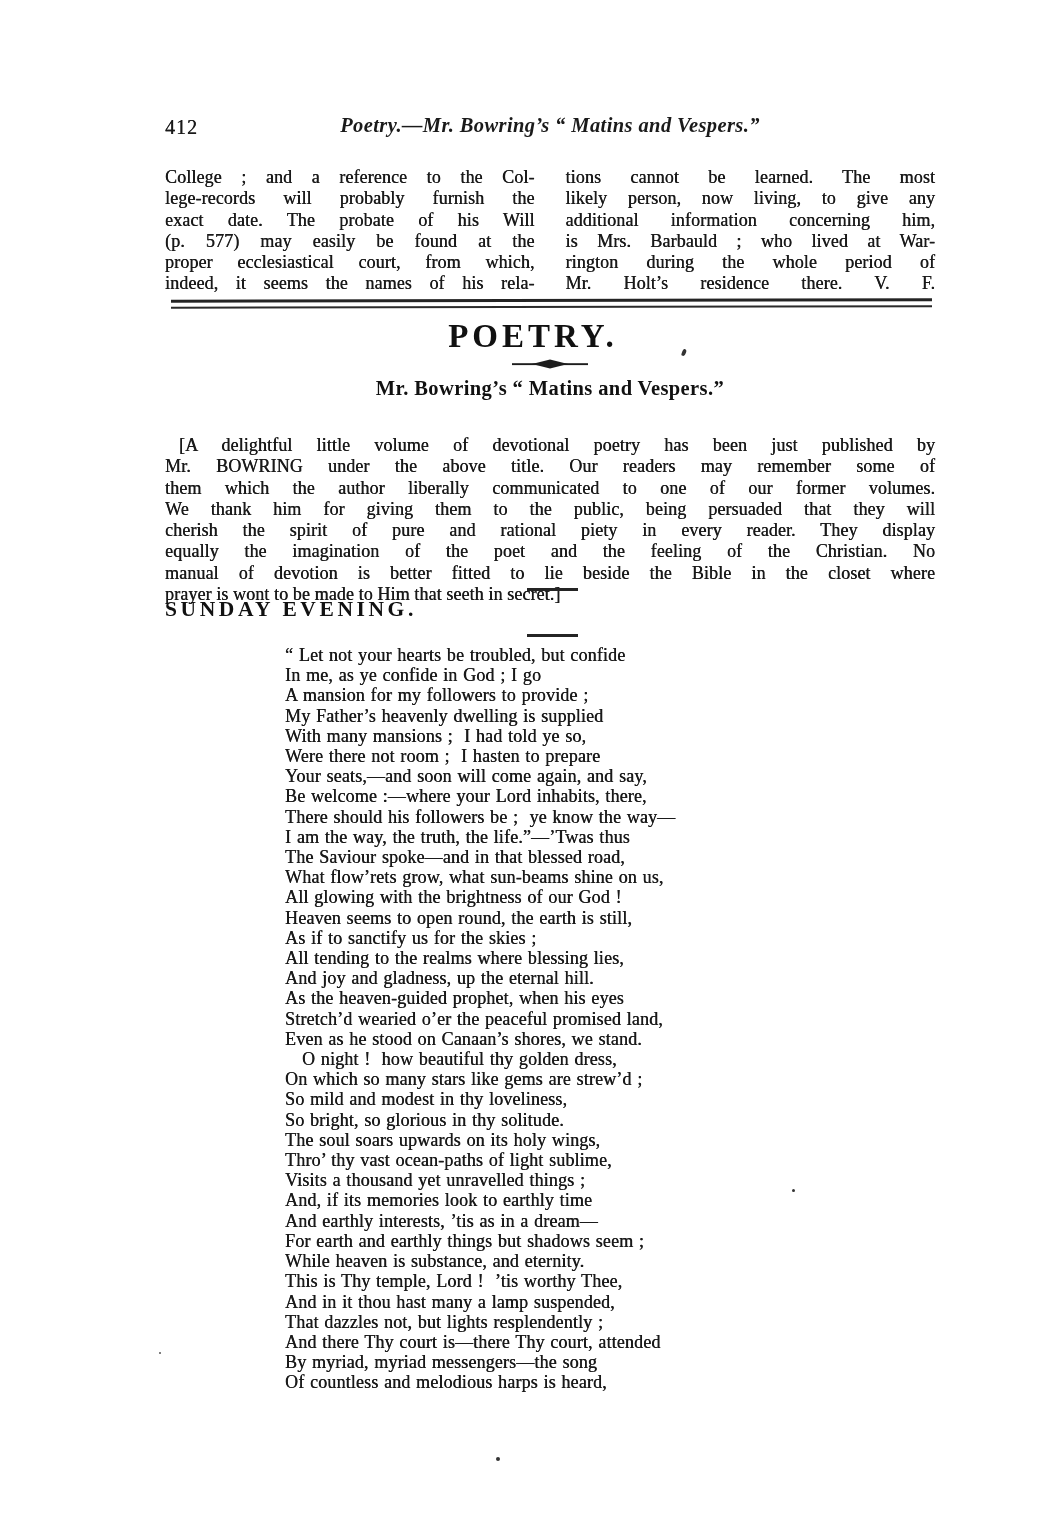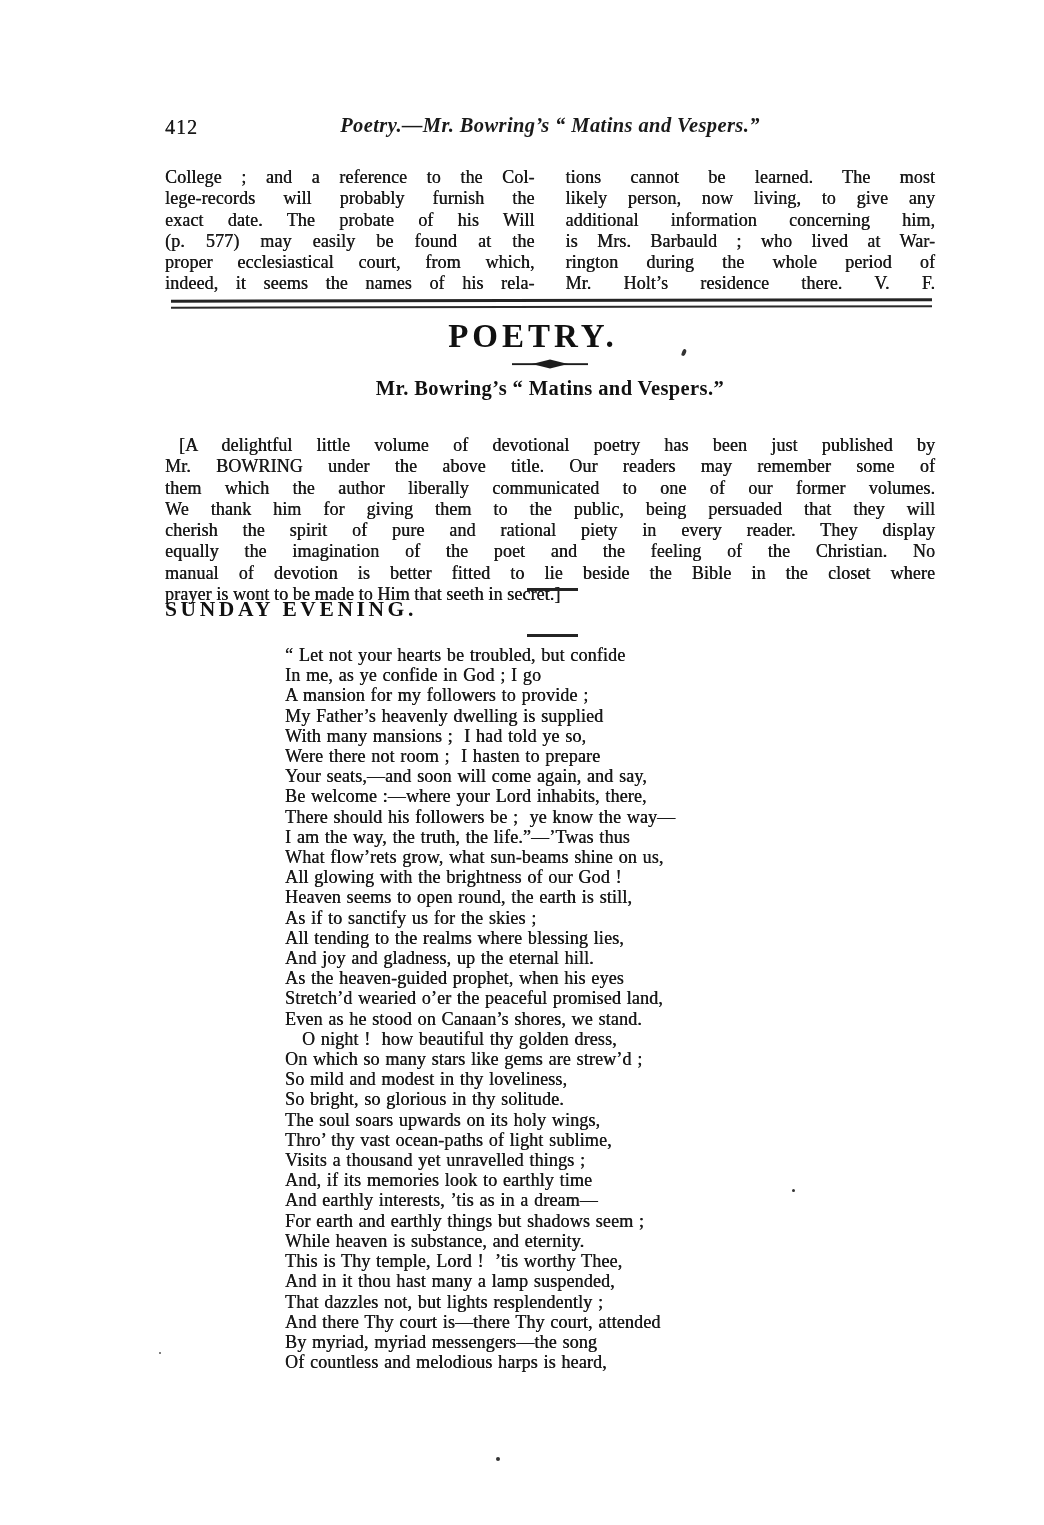--- a/index.html
+++ b/index.html
@@ -191,20 +191,21 @@
       <div class="poem-line">“ Let not your hearts be troubled, but confide</div>
       <div class="poem-line">In me, as ye confide in God ; I go</div>
       <div class="poem-line">A mansion for my followers to provide ;</div>
       <div class="poem-line">My Father’s heavenly dwelling is supplied</div>
       <div class="poem-line">With many mansions ;  I had told ye so,</div>
       <div class="poem-line">Were there not room ;  I hasten to prepare</div>
       <div class="poem-line">Your seats,—and soon will come again, and say,</div>
       <div class="poem-line">Be welcome :—where your Lord inhabits, there,</div>
       <div class="poem-line">There should his followers be ;  ye know the way—</div>
       <div class="poem-line">I am the way, the truth, the life.”—’Twas thus</div>
+      <div class="poem-line">The Saviour spoke—and in that blessed road,</div>
       <div class="poem-line">What flow’rets grow, what sun-beams shine on us,</div>
       <div class="poem-line">All glowing with the brightness of our God !</div>
       <div class="poem-line">Heaven seems to open round, the earth is still,</div>
       <div class="poem-line">As if to sanctify us for the skies ;</div>
       <div class="poem-line">All tending to the realms where blessing lies,</div>
       <div class="poem-line">And joy and gladness, up the eternal hill.</div>
       <div class="poem-line">As the heaven-guided prophet, when his eyes</div>
       <div class="poem-line">Stretch’d wearied o’er the peaceful promised land,</div>
       <div class="poem-line">Even as he stood on Canaan’s shores, we stand.</div>
       <div class="poem-line">   O night !  how beautiful thy golden dress,</div>

